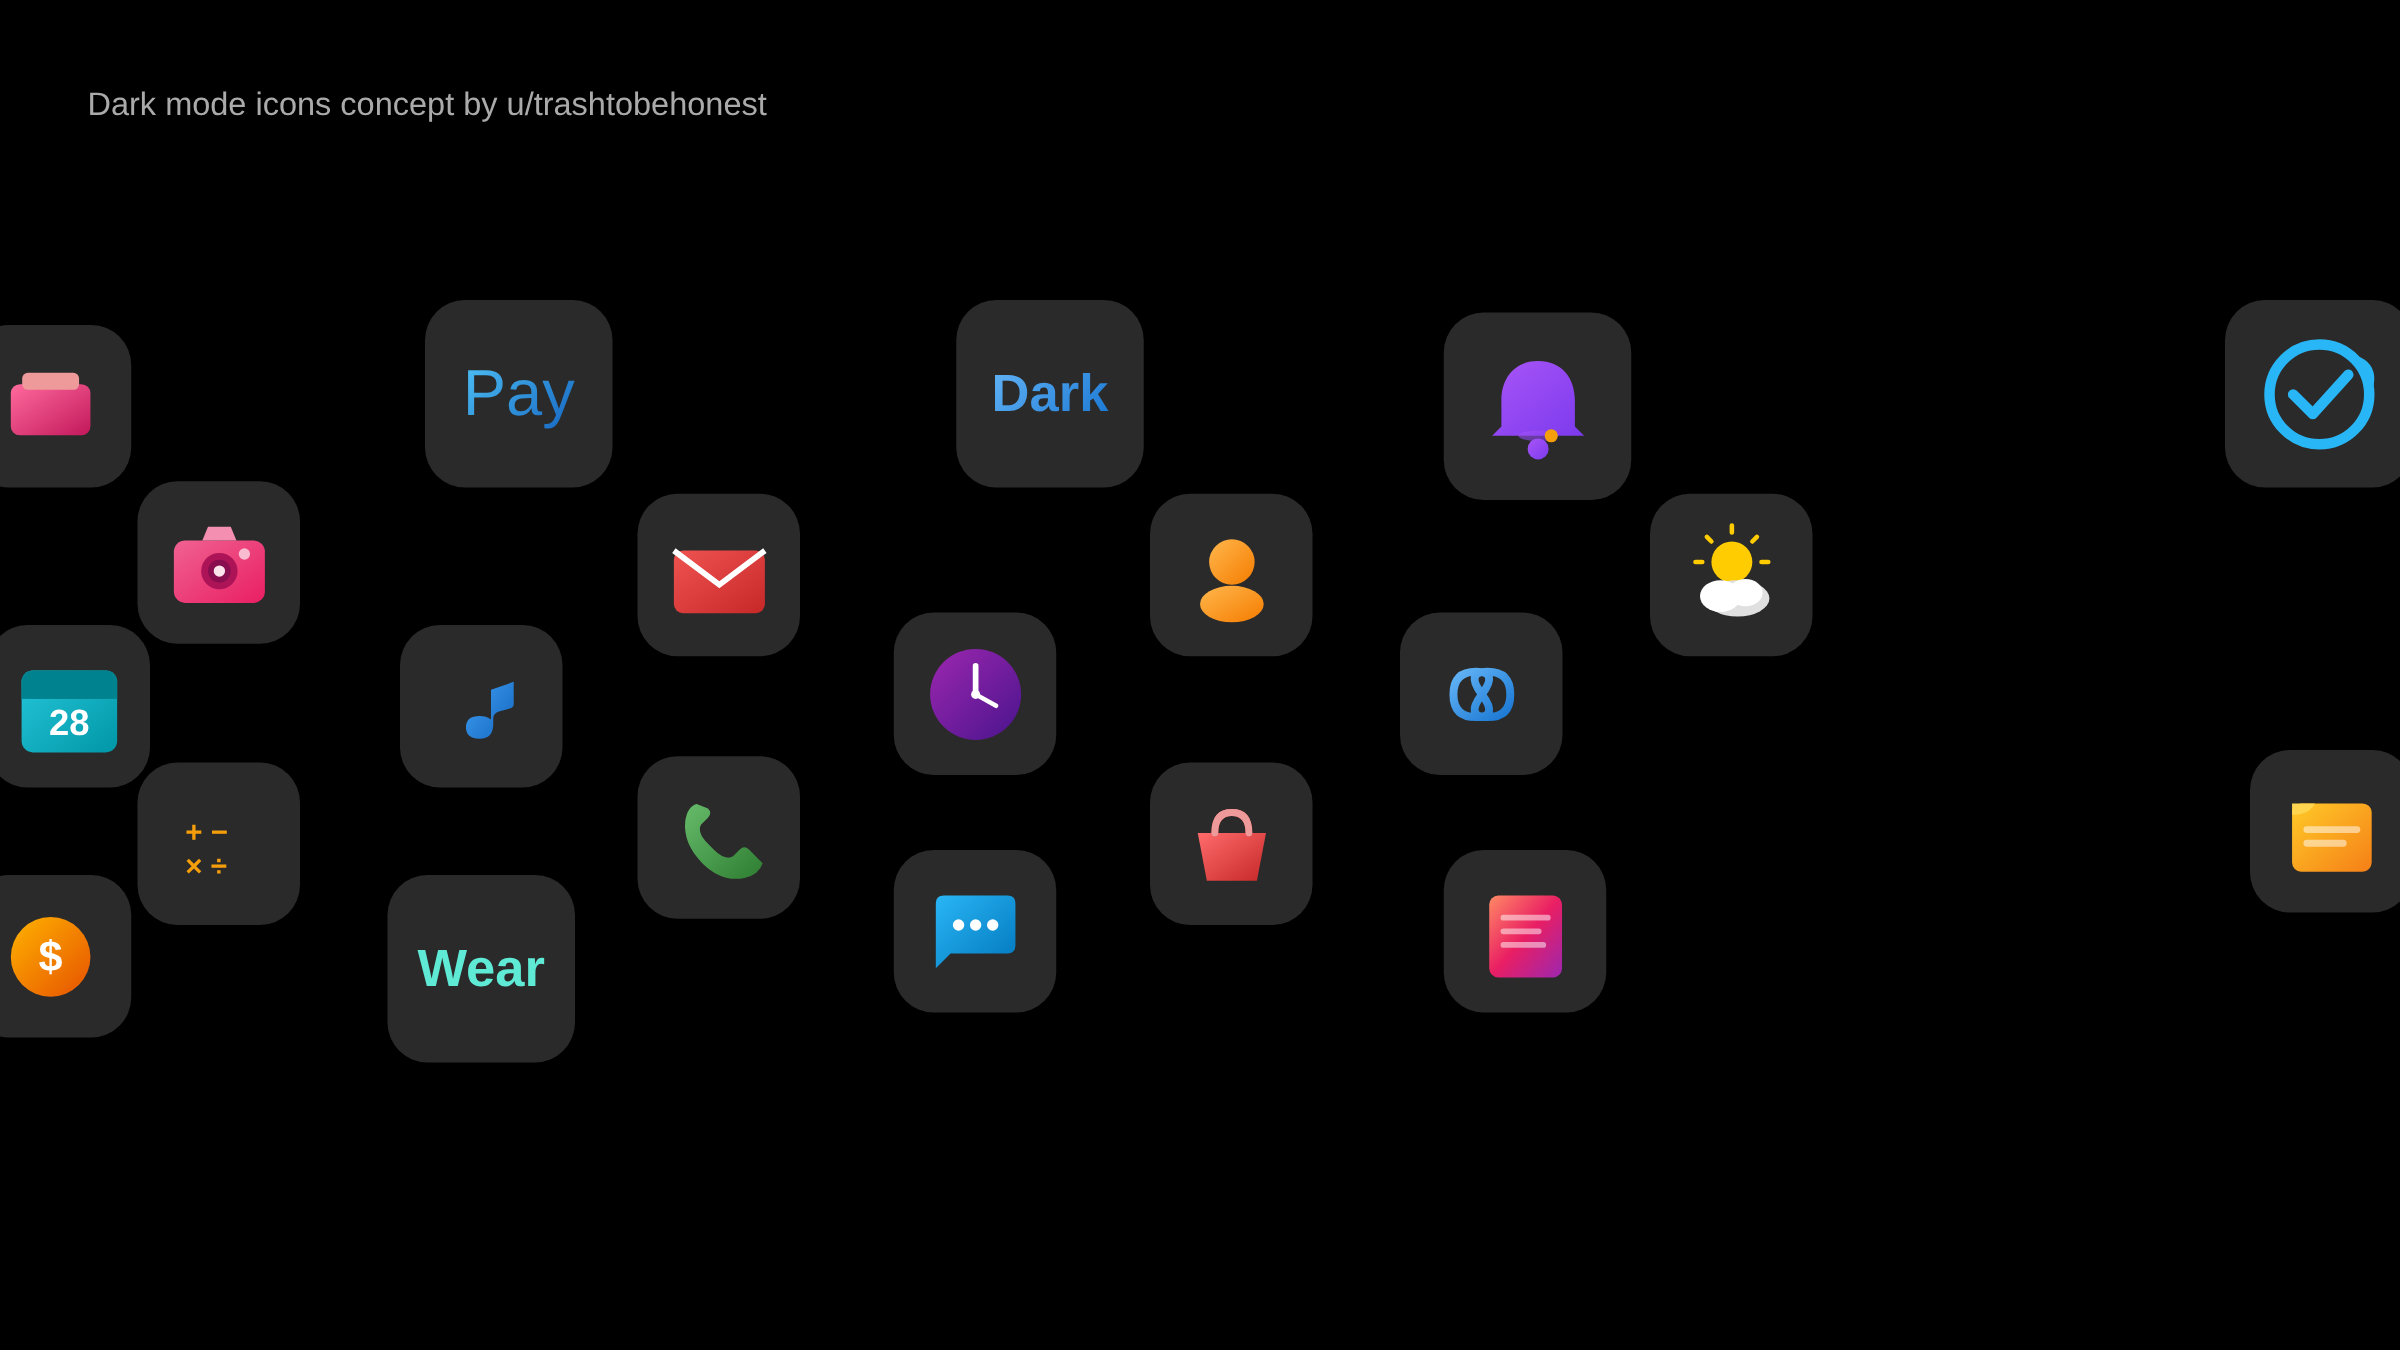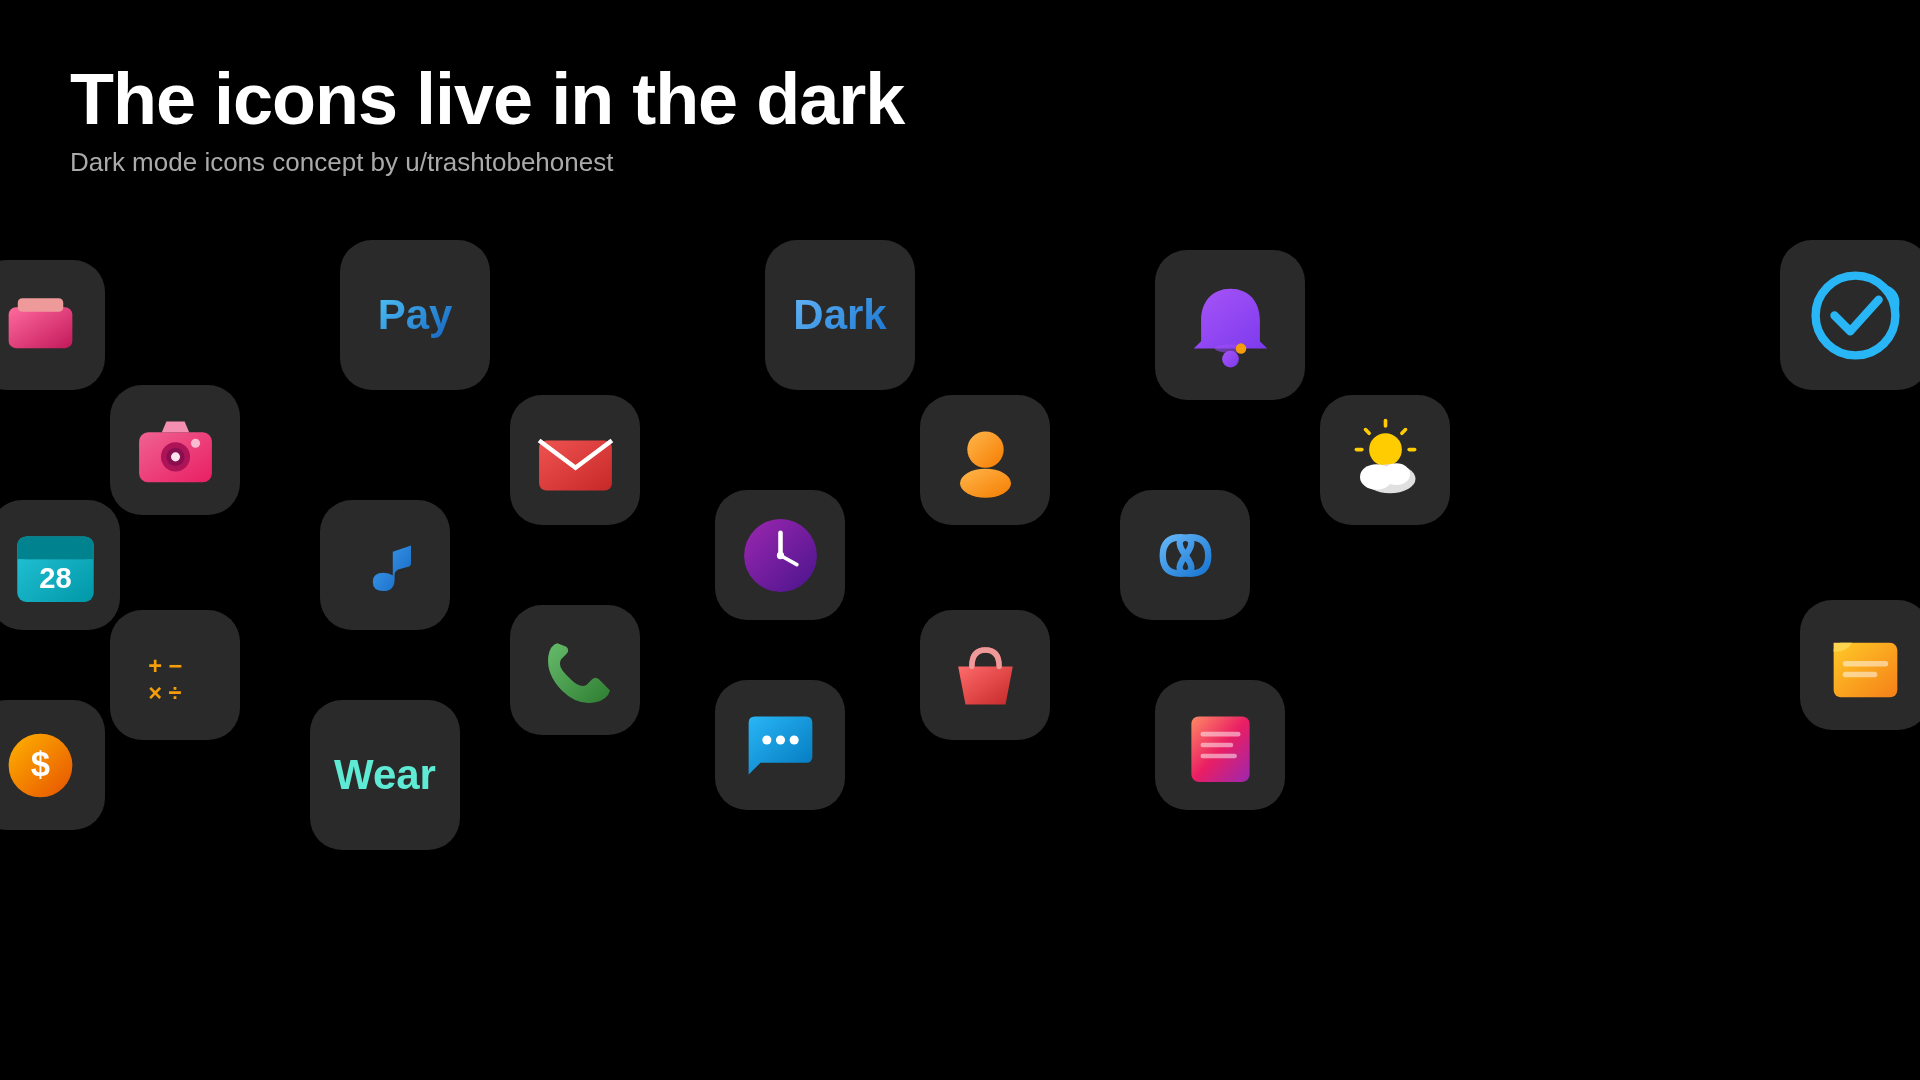--- a/index.html
+++ b/index.html
@@ -68,22 +68,22 @@
     .icon-messages { top: 680px; left: 715px; width: 130px; height: 130px; }
     .icon-notes { top: 680px; left: 1155px; width: 130px; height: 130px; }
 
     .icon-unknown-left { top: 260px; left: -25px; width: 130px; height: 130px; }
     .icon-unknown-left2 { top: 700px; left: -25px; width: 130px; height: 130px; }
 
     
     svg { width: 70%; height: 70%; }
 
     .pay-text {
-      font-size: 42px;
-      font-weight: 700;
+      font-size: 52px;
+      font-weight: 400;
       background: linear-gradient(135deg, #4fc3f7, #1565c0);
       -webkit-background-clip: text;
       -webkit-text-fill-color: transparent;
     }
 
     .pass-text {
       font-size: 42px;
       font-weight: 700;
       background: linear-gradient(135deg, #64b5f6, #1976d2);
       -webkit-background-clip: text;
@@ -93,21 +93,20 @@
     .wear-text {
       font-size: 42px;
       font-weight: 700;
       color: #5eead4;
     }
   </style>
 </head>
 <body>
 
 <div class="header">
-  <h1>The icons live in the dark</h1>
   <p>Dark mode icons concept by u/trashtobehonest</p>
 </div>
 
 <div class="icon-container icon-samsung-pay">
   <span class="pay-text">Pay</span>
 </div>
 
 <div class="icon-container icon-samsung-pass">
   <span class="pass-text">Dark</span>
 </div>

